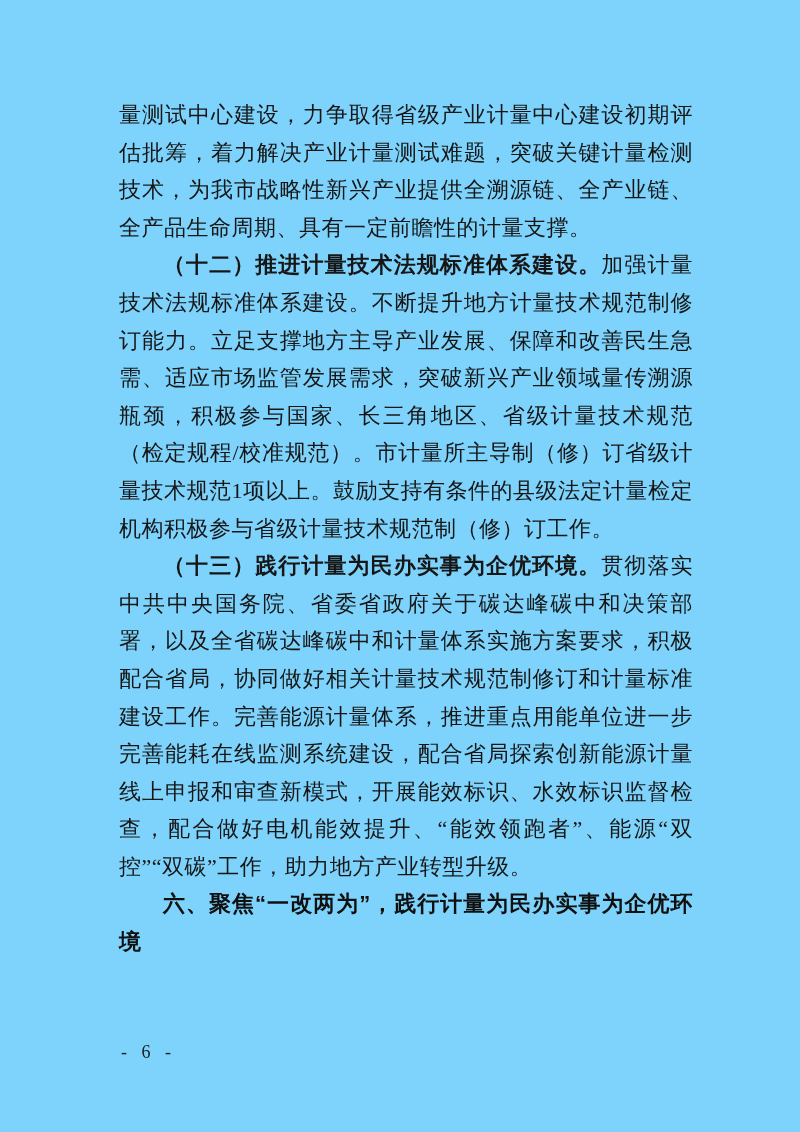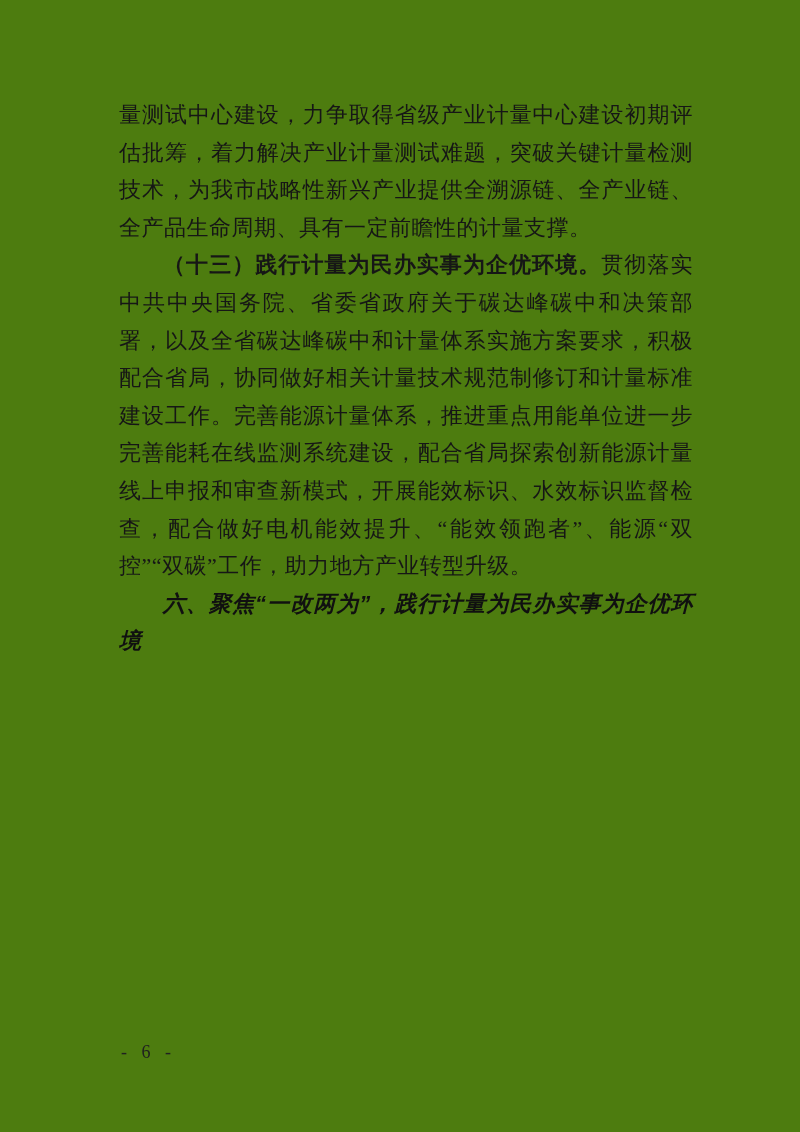--- a/index.html
+++ b/index.html
@@ -5,21 +5,21 @@
   html, body {
     margin: 0;
     padding: 0;
     background: #e8e8e8;
   }
   .page {
     position: relative;
     width: 800px;
     height: 1132px;
     margin: 0 auto;
-    background: #4d7c0f;
+    background: #7dd3fc;
     overflow: hidden;
   }
   .content {
     position: absolute;
     left: 119px;
     top: 96px;
     width: 574px;
   }
   .content p {
     margin: 0;
@@ -32,21 +32,20 @@
     text-justify: inter-character;
     letter-spacing: 0.5px;
   }
   .content p.indent {
     text-indent: 2em;
   }
   .content p.heading {
     font-family: "Liberation Sans", "DejaVu Sans", sans-serif;
     font-weight: bold;
     color: #101010;
-    font-style: italic;
   }
   .seg.bold {
     font-weight: bold;
   }
   .page-number {
     position: absolute;
     left: 121px;
     top: 1042px;
     font-family: "Liberation Serif", "DejaVu Serif", serif;
     font-size: 18px;
@@ -54,17 +53,18 @@
     color: #202020;
     white-space: pre;
   }
 </style>
 </head>
 <body>
 
 <div class="page">
   <div class="content" id="paragraphs">
       <p class="body"><span class="seg">量测试中心建设，力争取得省级产业计量中心建设初期评估批筹，着力解决产业计量测试难题，突破关键计量检测技术，为我市战略性新兴产业提供全溯源链、全产业链、全产品生命周期、具有一定前瞻性的计量支撑。</span></p>
+      <p class="body indent"><span class="seg bold">（十二）推进计量技术法规标准体系建设。</span><span class="seg">加强计量技术法规标准体系建设。不断提升地方计量技术规范制修订能力。立足支撑地方主导产业发展、保障和改善民生急需、适应市场监管发展需求，突破新兴产业领域量传溯源瓶颈，积极参与国家、长三角地区、省级计量技术规范（检定规程/校准规范）。市计量所主导制（修）订省级计量技术规范1项以上。鼓励支持有条件的县级法定计量检定机构积极参与省级计量技术规范制（修）订工作。</span></p>
       <p class="body indent"><span class="seg bold">（十三）践行计量为民办实事为企优环境。</span><span class="seg">贯彻落实中共中央国务院、省委省政府关于碳达峰碳中和决策部署，以及全省碳达峰碳中和计量体系实施方案要求，积极配合省局，协同做好相关计量技术规范制修订和计量标准建设工作。完善能源计量体系，推进重点用能单位进一步完善能耗在线监测系统建设，配合省局探索创新能源计量线上申报和审查新模式，开展能效标识、水效标识监督检查，配合做好电机能效提升、“能效领跑者”、能源“双控”“双碳”工作，助力地方产业转型升级。</span></p>
       <p class="heading indent"><span class="seg bold">六、聚焦“一改两为”，践行计量为民办实事为企优环境</span></p>
     </div>
   <div class="page-number">- 6 -</div>
 </div>
 
 </body></html>

